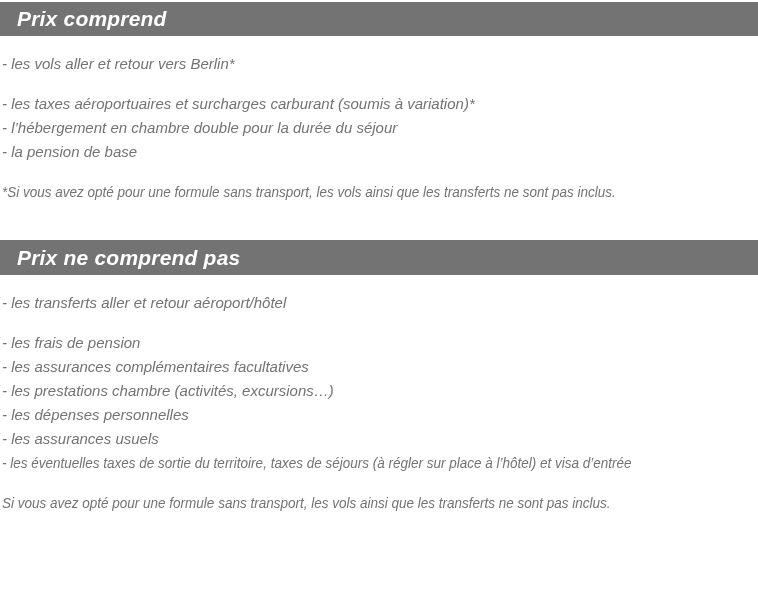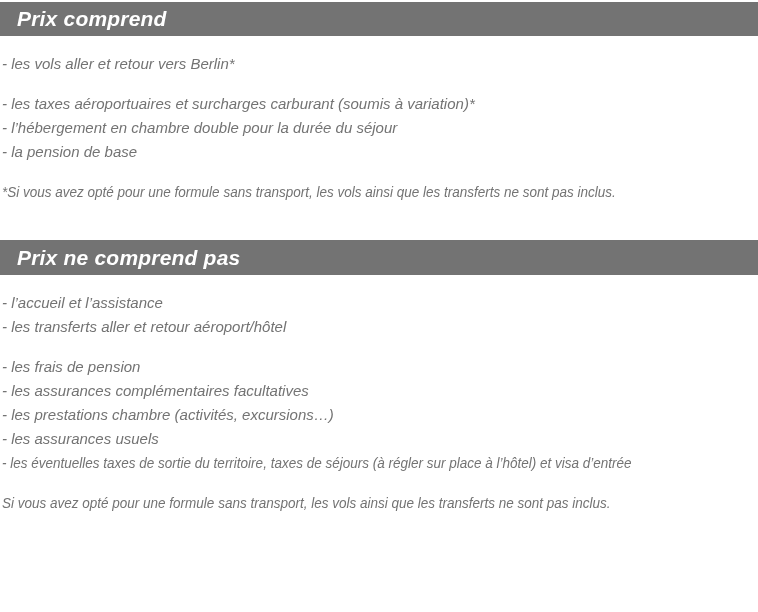--- a/index.html
+++ b/index.html
@@ -73,26 +73,26 @@
   </div>
   <div class="paragraph">
     <div class="line condensed">*Si vous avez opté pour une formule sans transport, les vols ainsi que les transferts ne sont pas inclus.</div>
   </div>
 </div>
 
 <h2 class="section-header second">Prix ne comprend pas</h2>
 
 <div class="section-body">
   <div class="paragraph">
-    <div class="line">- l’accueil et l’assistance</div>
     <div class="line">- les transferts aller et retour aéroport/hôtel</div>
   </div>
   <div class="paragraph">
     <div class="line">- les frais de pension</div>
     <div class="line">- les assurances complémentaires facultatives</div>
     <div class="line">- les prestations chambre (activités, excursions…)</div>
+    <div class="line">- les dépenses personnelles</div>
     <div class="line">- les assurances usuels</div>
     <div class="line condensed">- les éventuelles taxes de sortie du territoire, taxes de séjours (à régler sur place à l’hôtel) et visa d’entrée</div>
   </div>
   <div class="paragraph">
     <div class="line condensed">Si vous avez opté pour une formule sans transport, les vols ainsi que les transferts ne sont pas inclus.</div>
   </div>
 </div>
 
 </body></html>

